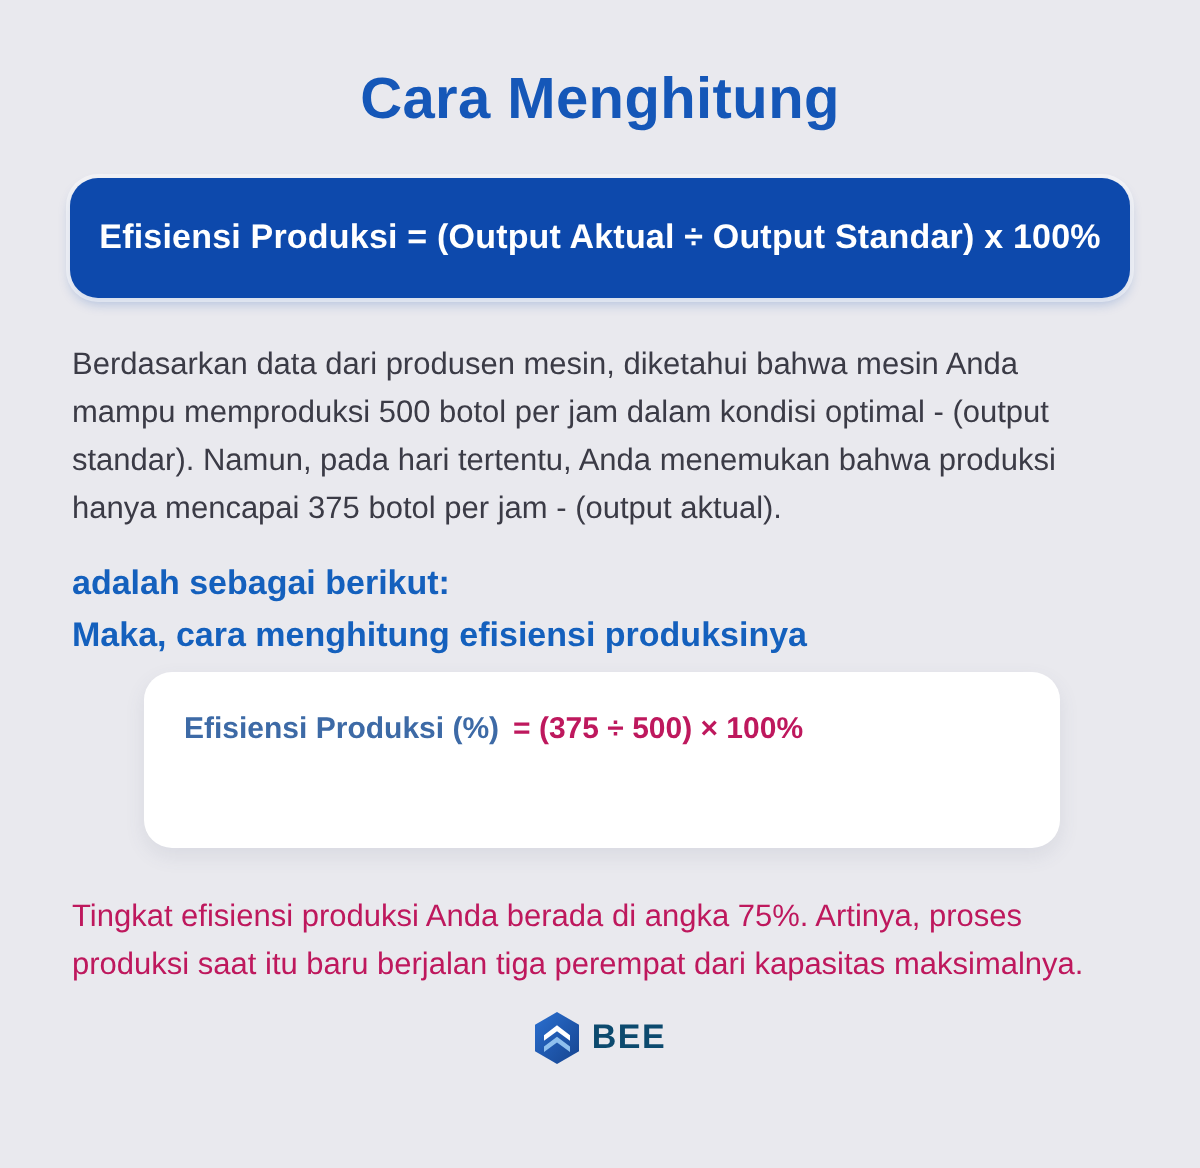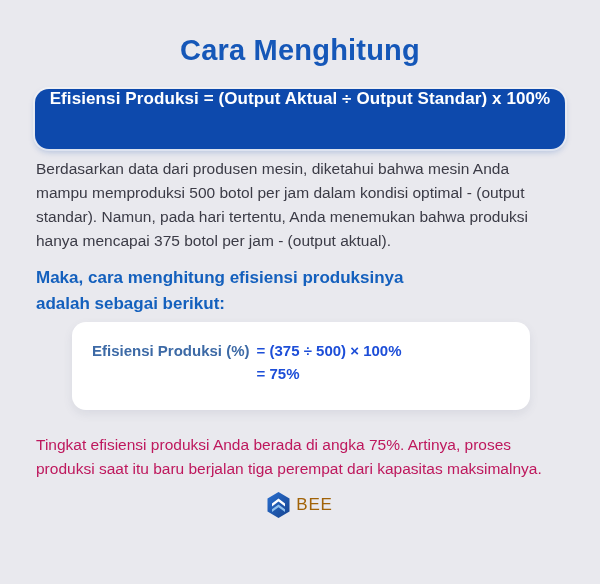--- a/index.html
+++ b/index.html
@@ -24,32 +24,32 @@
     font-weight: 800;
     line-height: 38px;
     letter-spacing: 0.2px;
   }
   .formula-banner {
     margin: 20px 35px 0 35px;
     height: 60px;
     background: #0d49ac;
     border-radius: 14px;
     display: flex;
-    align-items: flex-start;
+    align-items: center;
     justify-content: center;
     box-shadow: 0 0 0 2px rgba(255,255,255,0.45), 0 3px 6px rgba(13,73,172,0.25);
   }
   .formula-banner span {
     color: #ffffff;
     font-size: 17px;
     font-weight: 600;
     letter-spacing: 0.1px;
   }
   .intro {
-    margin: 8px 36px 0 36px;
+    margin: 22px 36px 0 36px;
     color: #3b3b46;
     font-size: 15.5px;
     line-height: 24px;
     font-weight: 500;
   }
   .subheading {
     margin: 12px 36px 0 36px;
     color: #1460bd;
     font-size: 17px;
     font-weight: 800;
@@ -72,72 +72,71 @@
     font-weight: 700;
     line-height: 23px;
     white-space: nowrap;
     margin-right: 7px;
   }
   .calc-steps {
     display: flex;
     flex-direction: column;
   }
   .calc-step {
-    color: #1d4ed8;
+    color: #be185d;
     font-size: 15px;
     font-weight: 700;
     line-height: 23px;
     white-space: nowrap;
   }
   .closing {
     margin: 23px 36px 0 36px;
     color: #be185d;
     font-size: 15.5px;
     line-height: 24px;
     font-weight: 500;
   }
   .logo-row {
     margin-top: 11px;
     display: flex;
     align-items: center;
     justify-content: center;
     gap: 6px;
   }
   .logo-text {
-    color: #a16207;
+    color: #0c4a6e;
     font-size: 17px;
-    font-weight: 400;
+    font-weight: 700;
     letter-spacing: 0.8px;
   }
 </style>
 </head>
 <body>
 
 <div class="page">
 
   <div class="title">
     <div>Cara Menghitung</div>
   </div>
 
   <div class="formula-banner">
     <span>Efisiensi Produksi = (Output Aktual ÷ Output Standar) x 100%</span>
   </div>
 
   <p class="intro">Berdasarkan data dari produsen mesin, diketahui bahwa mesin Anda mampu memproduksi 500 botol per jam dalam kondisi optimal - (output standar). Namun, pada hari tertentu, Anda menemukan bahwa produksi hanya mencapai 375 botol per jam - (output aktual).</p>
 
   <div class="subheading">
+    <div>adalah sebagai berikut:</div>
     <div>Maka, cara menghitung efisiensi produksinya</div>
-    <div>adalah sebagai berikut:</div>
   </div>
 
   <div class="calc-card">
     <span class="calc-label">Efisiensi Produksi (%)</span>
     <div class="calc-steps">
       <span class="calc-step">= (375 ÷ 500) × 100%</span>
-      <span class="calc-step">= 75%</span>
     </div>
   </div>
 
   <p class="closing">Tingkat efisiensi produksi Anda berada di angka 75%. Artinya, proses produksi saat itu baru berjalan tiga perempat dari kapasitas maksimalnya.</p>
 
   <div class="logo-row">
     <span style="display:inline-flex;">
       <svg width="23" height="26" viewBox="0 0 23 26" xmlns="http://www.w3.org/2000/svg">
         <defs>
           <linearGradient id="hexgrad" x1="0" y1="0" x2="1" y2="1">

